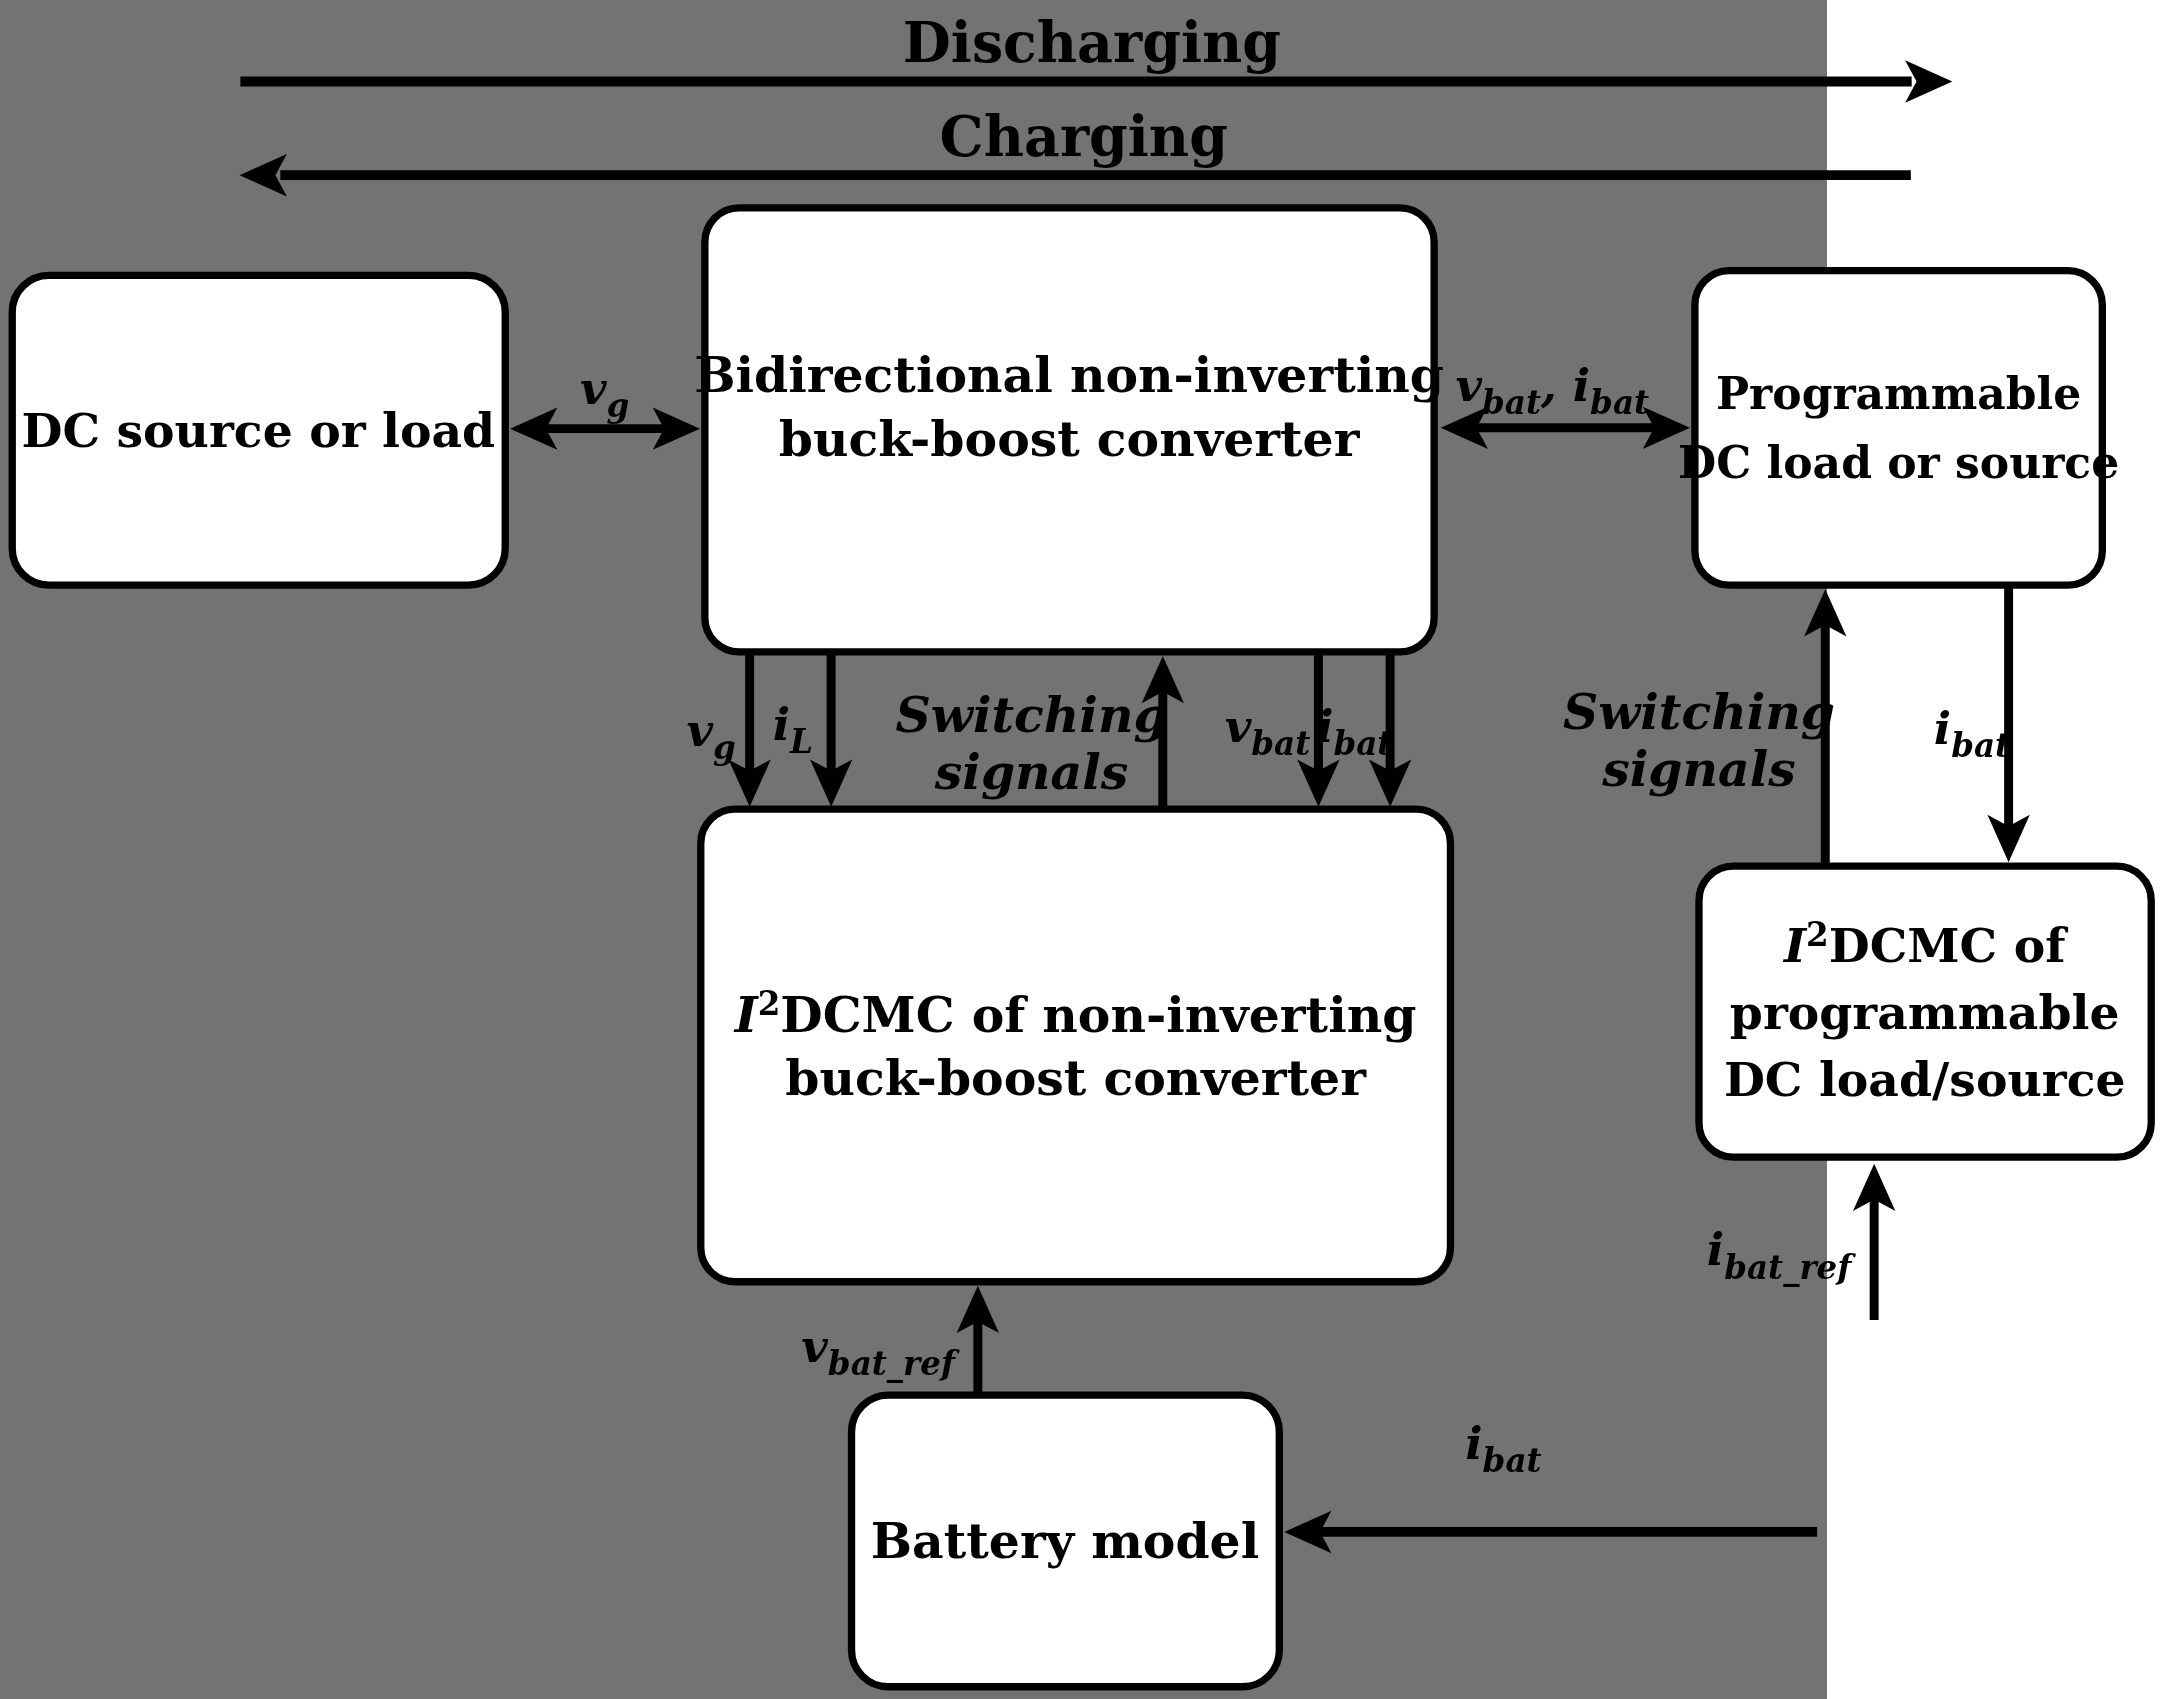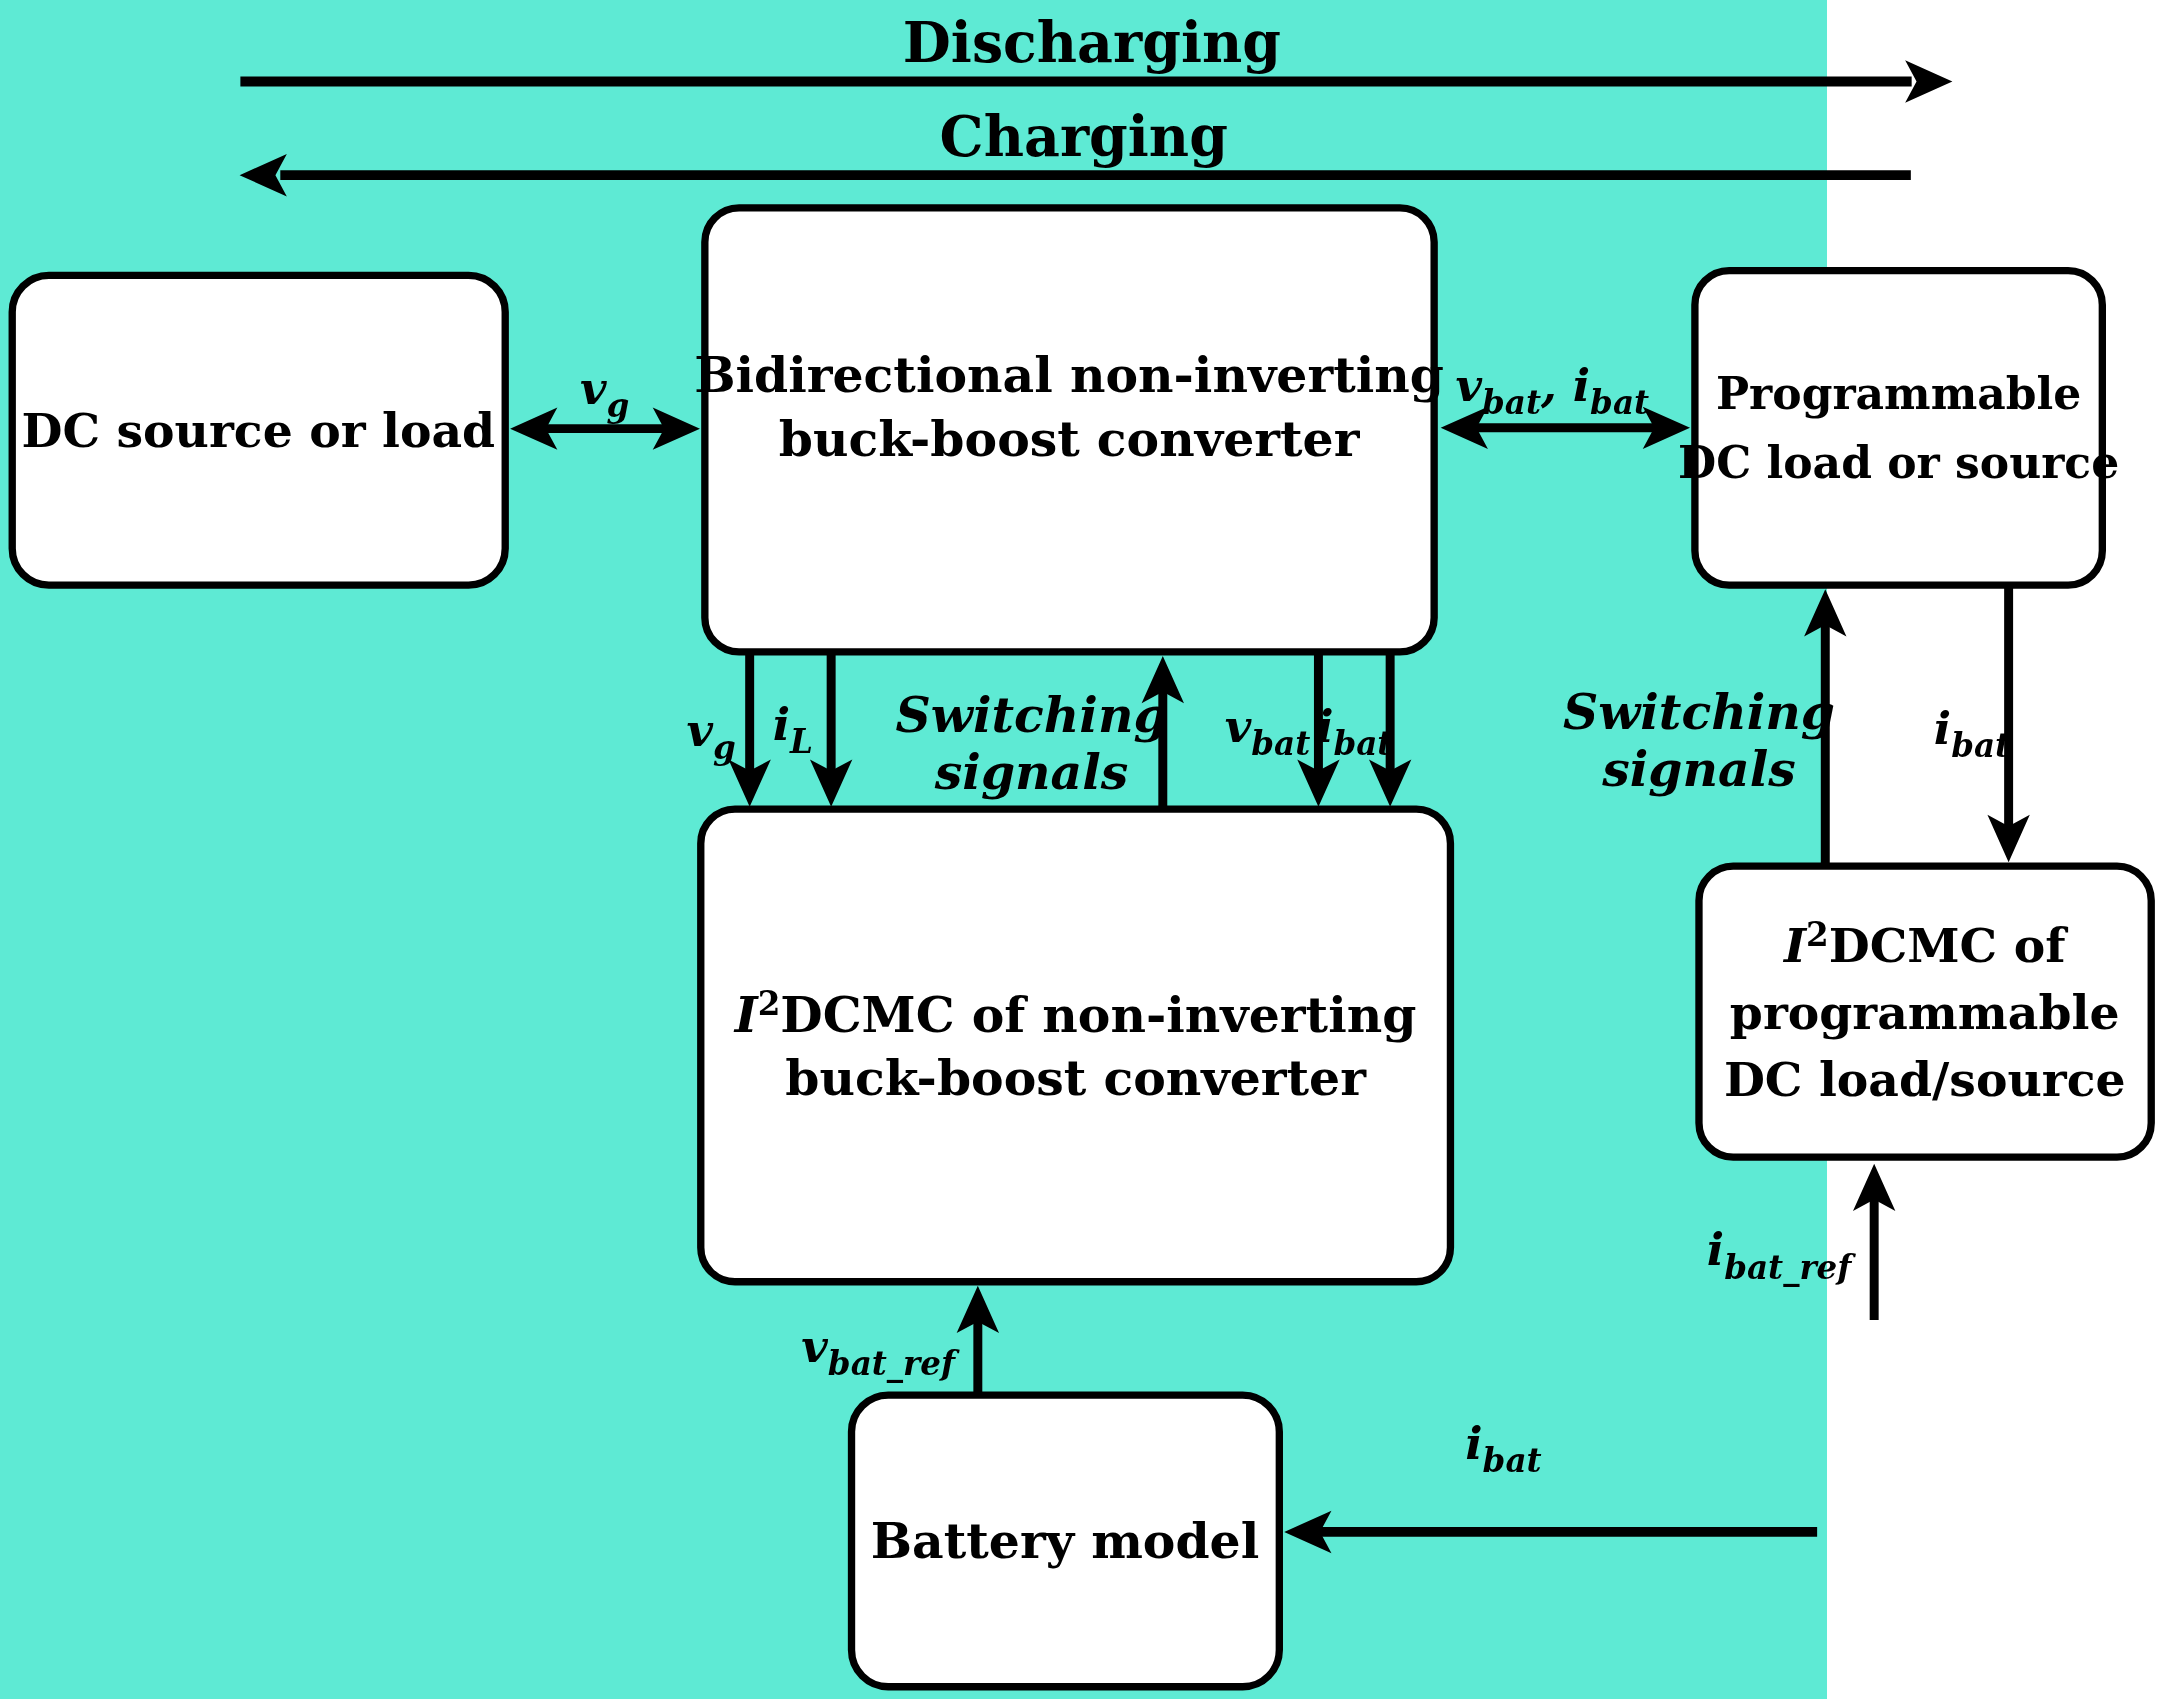--- a/index.html
+++ b/index.html
@@ -1,16 +1,16 @@
 <!DOCTYPE html>
 <html style="font-size:13px"><head>
 <meta charset="utf-8">
 <style>
   html, body { margin: 0; padding: 0; background: #ffffff; }
-  .canvas { position: relative; width: 1827px; height: 1699px; background: #5eead4; }
+  .canvas { position: relative; width: 1827px; height: 1699px; background: #737373; }
   svg { display: block; }
   .box { fill: #ffffff; stroke: #000000; stroke-width: 9; }
   .shaft { stroke: #000000; fill: none; }
   .head { fill: #000000; stroke: none; }
   text { fill: #000000; font-family: "DejaVu Serif", "Liberation Serif", serif; }
   .title { font-size: 68px; font-weight: bold; }
   .boxlabel { font-size: 58px; font-weight: bold; }
   .boxlabel-lg { font-size: 60px; font-weight: bold; }
   .boxlabel-sm { font-size: 54px; font-weight: bold; }
   .sig { font-size: 56px; font-weight: bold; font-style: italic; }

